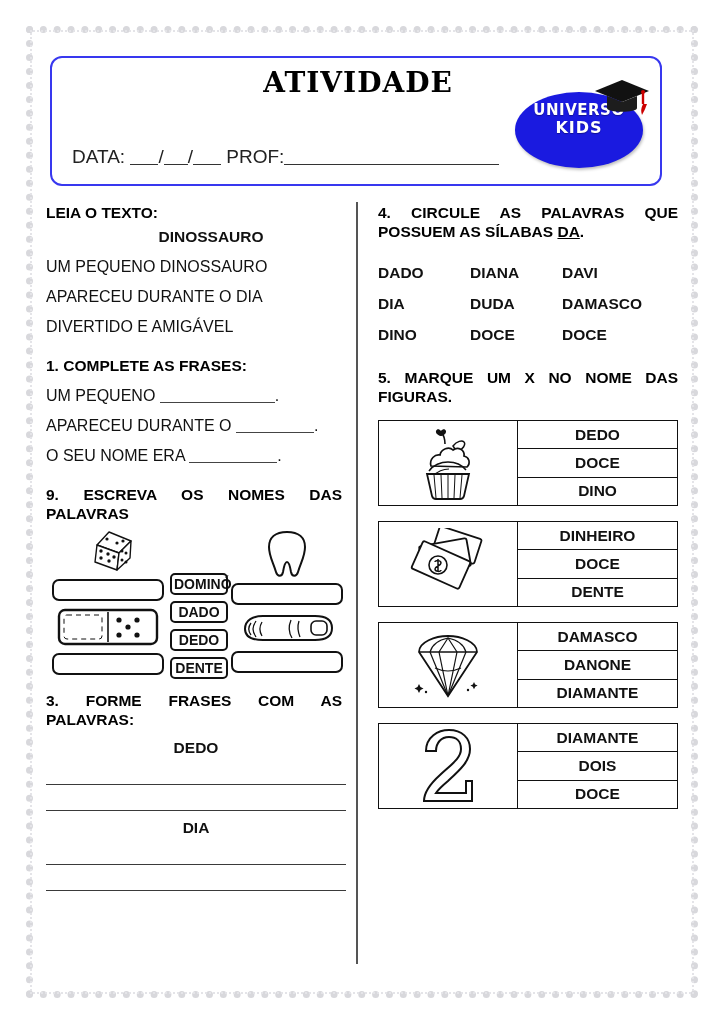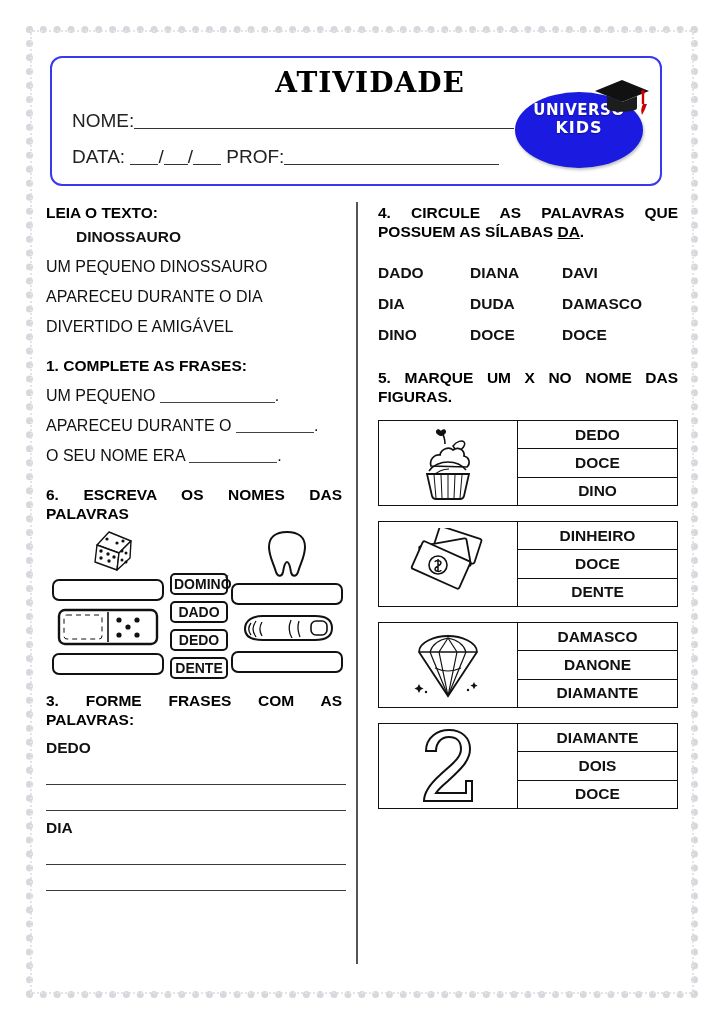--- a/index.html
+++ b/index.html
@@ -39,21 +39,21 @@
     position:absolute;
     left:50px;top:56px;
     width:612px;height:130px;
     border:2.5px solid #3838ef;
     border-radius:12px;
     box-sizing:border-box;
     background:#fff;
   }
   .header-title{
     position:absolute;
-    left:12px;top:8px;width:612px;
+    left:0;top:8px;width:612px;
     text-align:center;
     font-family:"DejaVu Serif", serif;
     font-weight:bold;
     font-size:28px;
     letter-spacing:1px;
     color:#000;
   }
   .hdr-line{
     position:absolute;
     font-size:19px;
@@ -116,21 +116,21 @@
 
   .h-bold{
     font-weight:bold;font-size:15.5px;color:#000;
     margin:0 0 6px 0;line-height:19px;
   }
   .h-bold.just{text-align:justify;text-align-last:left;}
   .body-line{
     font-size:16px;color:#111;line-height:30px;white-space:nowrap;
   }
   .center-bold{
-    font-weight:bold;font-size:15.5px;margin:6px 0 2px 0;
+    font-weight:bold;font-size:15.5px;text-align:center;margin:6px 0 2px 0;
   }
   .text-block{margin-top:6px;}
   .blank{
     display:inline-block;border-bottom:1.6px solid #444;
     height:15px;vertical-align:-2px;
   }
 
   
   .sec2{position:relative;height:152px;margin-top:6px;}
   .grp{position:absolute;top:0;width:112px;}
@@ -184,23 +184,20 @@
 <body>
 
 <div class="page">
 
   <div class="deco-border"></div>
   <div class="deco-border2"></div>
 
   <div class="header-box">
     <div class="header-title">ATIVIDADE</div>
 
-    <div class="hdr-line hdr-nome">
-      <span>NOME:</span><span class="ul" style="width:380px;"></span>
-    </div>
 
     <div class="hdr-line hdr-data">
       <span>DATA:</span>
       <span class="ul" style="width:28px;"></span><span>/</span><span class="ul" style="width:24px;"></span><span>/</span><span class="ul" style="width:28px;"></span>
       <span>PROF:</span><span class="ul" style="width:215px;"></span>
     </div>
 
     <div class="logo-wrap">
       <div class="logo-ellipse"></div>
       <div class="logo-text">
@@ -232,21 +229,21 @@
     </div>
 
     <div class="h-bold" style="margin-top:14px;">1. COMPLETE AS FRASES:</div>
 
     <div>
       <div class="body-line"><span>UM PEQUENO </span><span class="blank" style="width:115px;"></span><span>.</span></div>
       <div class="body-line"><span>APARECEU DURANTE O </span><span class="blank" style="width:78px;"></span><span>.</span></div>
       <div class="body-line"><span>O SEU NOME ERA </span><span class="blank" style="width:88px;"></span><span>.</span></div>
     </div>
 
-    <div class="h-bold just" style="margin-top:14px;width:296px;">6. ESCREVA OS NOMES DAS PALAVRAS</div>
+    <div class="h-bold just" style="margin-top:14px;width:296px;">9. ESCREVA OS NOMES DAS PALAVRAS</div>
 
     <div class="sec2">
 
       <div class="grp grp-left">
         <svg class="pic" width="70" height="50" viewBox="0 0 70 50">
           <g fill="#fff" stroke="#111" stroke-width="1.4" stroke-linejoin="round">
             <path d="M36 3 L58 12 L46 24 L24 16 Z"></path>
             <path d="M24 16 L46 24 L44 41 L22 33 Z"></path>
             <path d="M46 24 L58 12 L57 29 L44 41 Z"></path>
           </g>

